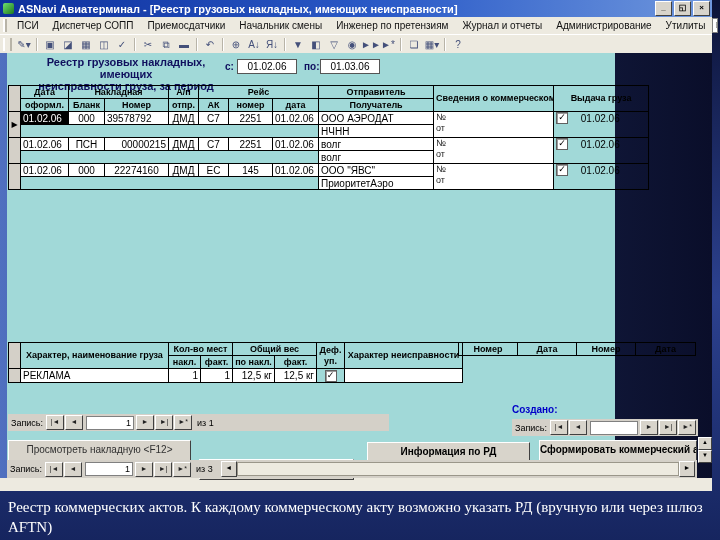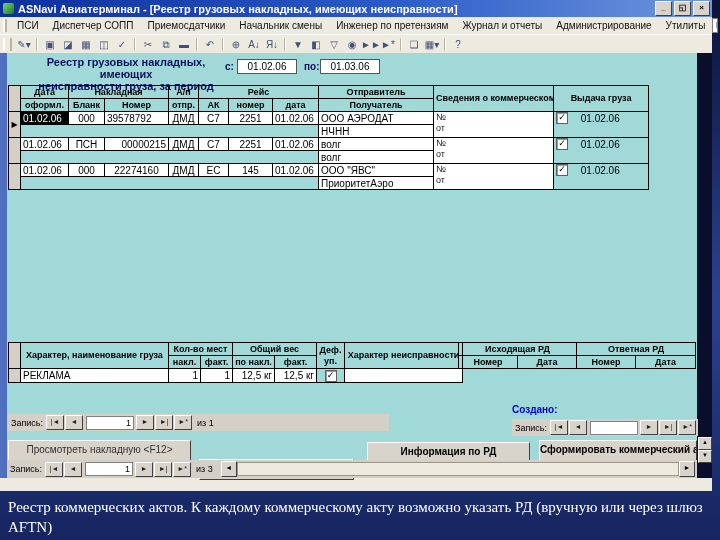--- a/index.html
+++ b/index.html
@@ -35,21 +35,21 @@
   
   .toolbar{position:absolute;left:0;top:34px;width:712px;height:19px;background:#EDEAE0;
     border-top:1px solid #fff;border-bottom:1px solid #c9c5b9;display:flex;align-items:center;}
   .tool{width:18px;height:16px;text-align:center;font-size:10px;line-height:16px;color:#44507a;
     white-space:nowrap;overflow:hidden;}
   .tsep{width:1px;height:13px;background:#b8b4a8;border-right:1px solid #fff;margin:0 3px;}
 
   
   .workspace{position:absolute;left:0;top:53px;width:712px;height:425px;
     background:linear-gradient(90deg,#5070c0 0%,#203060 35%,#0a0e2a 100%);}
-  .form{position:absolute;left:7px;top:0;width:690px;height:407px;background:#A1D9D8;}
+  .form{position:absolute;left:7px;top:0;width:608px;height:407px;background:#A1D9D8;}
   .form-title{position:absolute;left:14px;top:3px;width:210px;text-align:center;
     font-size:11px;font-weight:bold;color:#10105e;line-height:12px;}
   .fld-label{position:absolute;font-size:10px;font-weight:bold;color:#10105e;}
   .fld{position:absolute;height:13px;background:#fff;border:1px solid #555;
     font-size:10px;line-height:13px;text-align:center;color:#000;}
 
   table.grid{border-collapse:collapse;font-size:10px;table-layout:fixed;}
   .grid th,.grid td{border:1px solid #000;padding:0 2px;height:12px;line-height:11px;
     overflow:hidden;white-space:nowrap;}
   .grid th{font-weight:bold;text-align:center;font-size:9px;}
@@ -334,24 +334,20 @@
           </table>
 
         <table class="grid" style="position:absolute;left:451px;top:289px;width:237px;">
           <colgroup>
               <col style="width:59px">
               <col style="width:59px">
               <col style="width:59px">
               <col style="width:60px">
             </colgroup>
           <tbody>
-              <tr>
-            <th colspan="2">Исходящая РД</th>
-            <th colspan="2">Ответная РД</th>
-          </tr>
           <tr>
             <th>Номер</th>
             <th>Дата</th>
             <th>Номер</th>
             <th>Дата</th>
           </tr>
         </tbody>
           </table>
 
         <span class="created" style="left:505px;top:351px;">Создано:</span>

